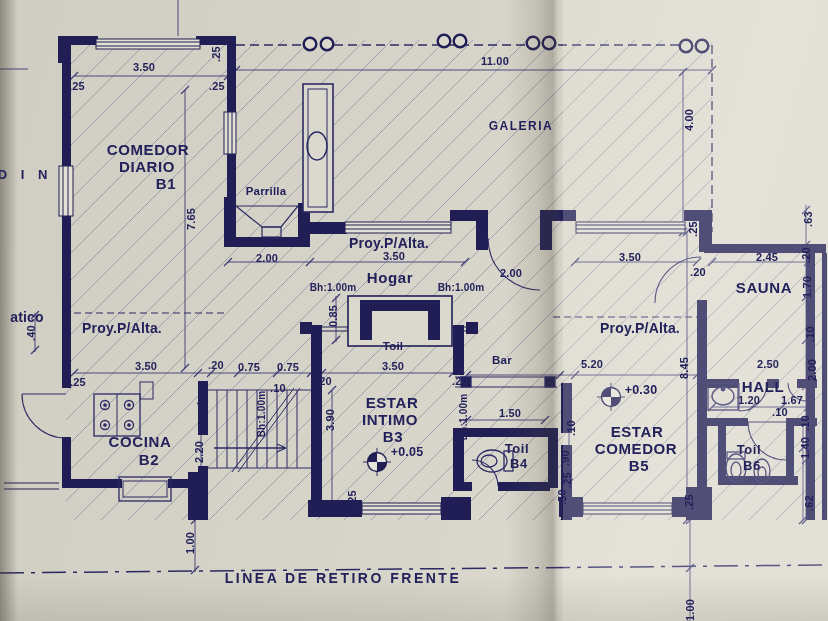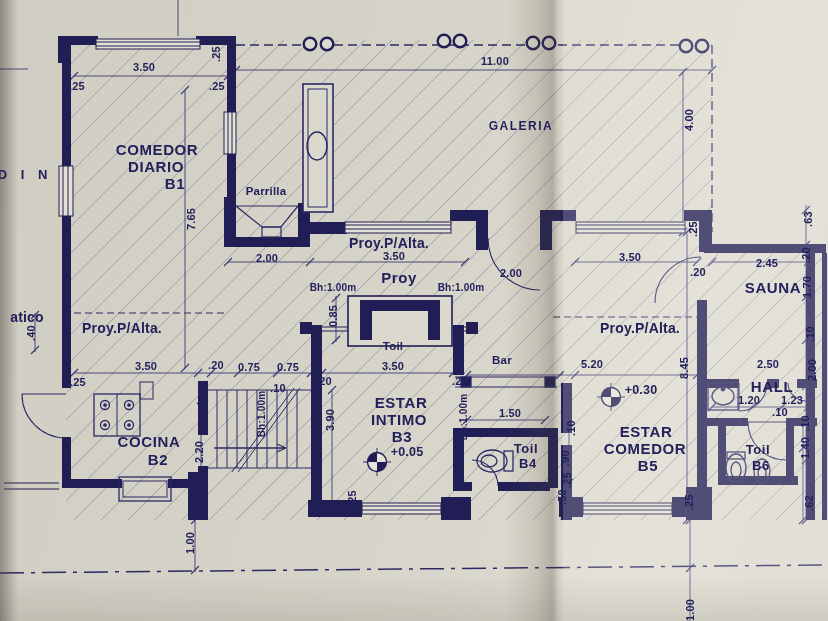--- a/index.html
+++ b/index.html
@@ -10,21 +10,21 @@
   }
   #linework{position:absolute;left:0;top:0;}
   .ov{position:absolute;pointer-events:none;}
   .fold-left{left:0;top:0;bottom:0;width:18px;background:linear-gradient(90deg,rgba(60,55,45,.45),rgba(60,55,45,0));}
   .fold-center{left:505px;top:0;bottom:0;width:58px;background:linear-gradient(90deg,rgba(0,0,0,0) 0%,rgba(95,88,72,.16) 55%,rgba(70,64,54,.28) 82%,rgba(130,124,108,.10) 92%,rgba(255,255,255,0) 100%);}
   .right-light{left:563px;top:0;bottom:0;right:0;background:rgba(252,250,242,.22);}
   .bottom-shade{left:0;right:0;bottom:0;height:46px;background:linear-gradient(0deg,rgba(80,75,62,.14),rgba(80,75,62,0));}
   .lbl{position:absolute;transform:translate(-50%,-50%);color:#23215b;font-weight:700;font-size:11px;
        white-space:nowrap;letter-spacing:.2px;line-height:1;}
   .lbl.v{transform:translate(-50%,-50%) rotate(-90deg);}
-  .room{font-size:15px;letter-spacing:.6px;margin-left:9px;}
+  .room{font-size:15px;letter-spacing:.6px;}
   .room.sm{font-size:13px;}
   .big{font-size:12px;letter-spacing:1.5px;}
   .feat{font-size:11.5px;}
   .ann{font-size:14px;}
   .ann.sm{font-size:10px;}
   .dim{font-size:11px;font-weight:600;}
   .lvl{font-size:12.5px;}
   .retiro{font-size:14px;letter-spacing:2.5px;}
   .din{font-size:13px;letter-spacing:5px;}
 </style>
@@ -265,54 +265,55 @@
 <div class="lbl room" style="left:393px;top:436px">B3</div>
 <div class="lbl room sm" style="left:517px;top:448px">Toil</div>
 <div class="lbl room sm" style="left:519px;top:463px">B4</div>
 <div class="lbl room" style="left:637px;top:431px">ESTAR</div>
 <div class="lbl room" style="left:636px;top:448px">COMEDOR</div>
 <div class="lbl room" style="left:639px;top:465px">B5</div>
 <div class="lbl room" style="left:764px;top:287px">SAUNA</div>
 <div class="lbl room" style="left:763px;top:386px">HALL</div>
 <div class="lbl room sm" style="left:749px;top:449px">Toil</div>
 <div class="lbl room sm" style="left:752px;top:465px">B6</div>
-<div class="lbl room" style="left:390px;top:277px">Proy</div>
+<div class="lbl room" style="left:390px;top:277px">Hogar</div>
 
 <div class="lbl feat" style="left:266px;top:192px">Parrilla</div>
 <div class="lbl feat" style="left:393px;top:347px">Toil</div>
 <div class="lbl feat" style="left:502px;top:361px">Bar</div>
 
 <div class="lbl ann" style="left:122px;top:328px">Proy.P/Alta.</div>
 <div class="lbl ann" style="left:389px;top:243px">Proy.P/Alta.</div>
 <div class="lbl ann" style="left:640px;top:328px">Proy.P/Alta.</div>
 <div class="lbl ann sm" style="left:333px;top:288px">Bh:1.00m</div>
 <div class="lbl ann sm" style="left:461px;top:288px">Bh:1.00m</div>
 <div class="lbl ann sm v" style="left:262px;top:414px">Bh:1.00m</div>
 <div class="lbl ann sm v" style="left:464px;top:417px">Bh:1.00m</div>
+<div class="lbl retiro" style="left:343px;top:578px">LINEA DE RETIRO FRENTE</div>
 <div class="lbl din" style="left:25px;top:174px">D I N</div>
 <div class="lbl ann" style="left:27px;top:317px">atico</div>
 
 <div class="lbl lvl" style="left:407px;top:452px">+0.05</div>
 <div class="lbl lvl" style="left:641px;top:390px">+0.30</div>
 
 <div class="lbl dim" style="left:144px;top:67px">3.50</div>
 <div class="lbl dim" style="left:77px;top:86px">.25</div>
 <div class="lbl dim v" style="left:216px;top:54px">.25</div>
 <div class="lbl dim" style="left:217px;top:86px">.25</div>
 <div class="lbl dim v" style="left:191px;top:219px">7.65</div>
 <div class="lbl dim" style="left:495px;top:61px">11.00</div>
 <div class="lbl dim v" style="left:689px;top:120px">4.00</div>
 <div class="lbl dim v" style="left:808px;top:219px">.63</div>
 <div class="lbl dim" style="left:267px;top:258px">2.00</div>
 <div class="lbl dim" style="left:394px;top:256px">3.50</div>
 <div class="lbl dim" style="left:511px;top:273px">2.00</div>
 <div class="lbl dim" style="left:630px;top:257px">3.50</div>
 <div class="lbl dim v" style="left:693px;top:229px">.25</div>
 <div class="lbl dim" style="left:698px;top:272px">.20</div>
-<div class="lbl dim" style="left:767px;top:263px">2.45</div>
+<div class="lbl dim" style="left:767px;top:257px">2.45</div>
 <div class="lbl dim v" style="left:806px;top:255px">.20</div>
 <div class="lbl dim v" style="left:807px;top:287px">1.70</div>
 <div class="lbl dim v" style="left:31px;top:333px">.40</div>
 <div class="lbl dim" style="left:146px;top:366px">3.50</div>
 <div class="lbl dim" style="left:216px;top:365px">.20</div>
 <div class="lbl dim" style="left:78px;top:382px">.25</div>
 <div class="lbl dim v" style="left:199px;top:452px">2.20</div>
 <div class="lbl dim" style="left:249px;top:367px">0.75</div>
 <div class="lbl dim" style="left:288px;top:367px">0.75</div>
 <div class="lbl dim" style="left:278px;top:388px">.10</div>
@@ -325,21 +326,21 @@
 <div class="lbl dim" style="left:510px;top:413px">1.50</div>
 <div class="lbl dim v" style="left:571px;top:428px">.10</div>
 <div class="lbl dim v" style="left:565px;top:458px">.90</div>
 <div class="lbl dim v" style="left:567px;top:480px">.25</div>
 <div class="lbl dim v" style="left:562px;top:497px">.50</div>
 <div class="lbl dim" style="left:592px;top:364px">5.20</div>
 <div class="lbl dim v" style="left:684px;top:368px">8.45</div>
 <div class="lbl dim v" style="left:689px;top:502px">.25</div>
 <div class="lbl dim" style="left:768px;top:364px">2.50</div>
 <div class="lbl dim" style="left:749px;top:400px">1.20</div>
-<div class="lbl dim" style="left:792px;top:400px">1.23</div>
+<div class="lbl dim" style="left:792px;top:400px">1.67</div>
 <div class="lbl dim" style="left:780px;top:412px">.10</div>
 <div class="lbl dim v" style="left:810px;top:334px">.10</div>
 <div class="lbl dim v" style="left:812px;top:370px">2.00</div>
 <div class="lbl dim v" style="left:805px;top:423px">.10</div>
 <div class="lbl dim v" style="left:805px;top:448px">1.40</div>
 <div class="lbl dim v" style="left:809px;top:503px">.62</div>
 <div class="lbl dim v" style="left:190px;top:543px">1.00</div>
 <div class="lbl dim v" style="left:690px;top:610px">1.00</div>
 
 </div>

